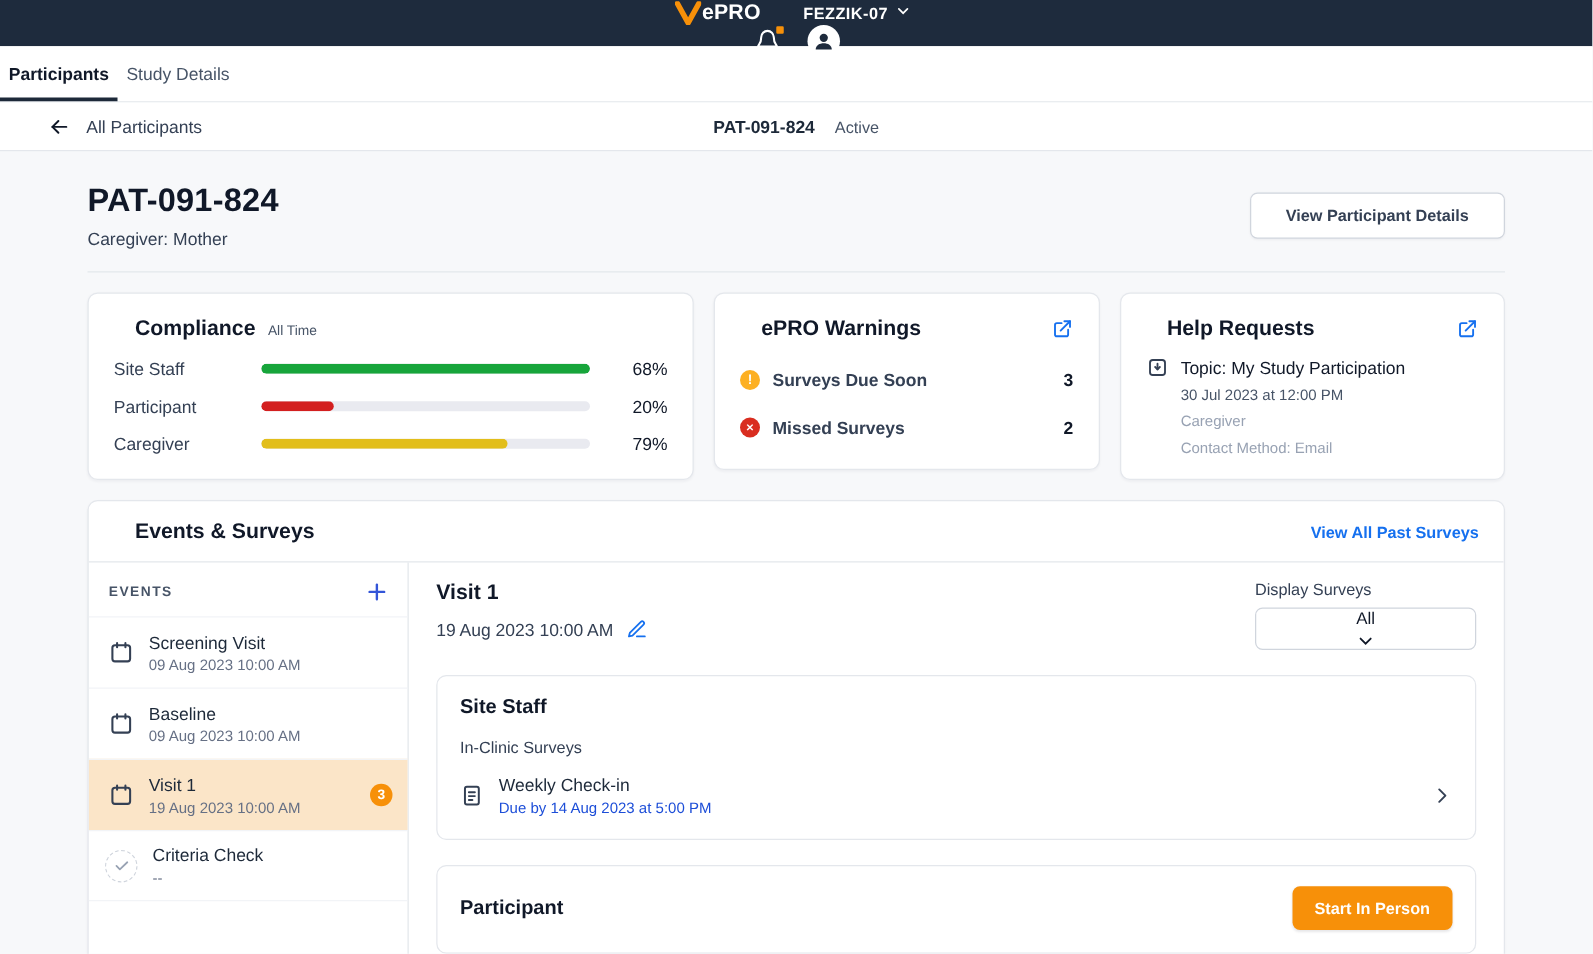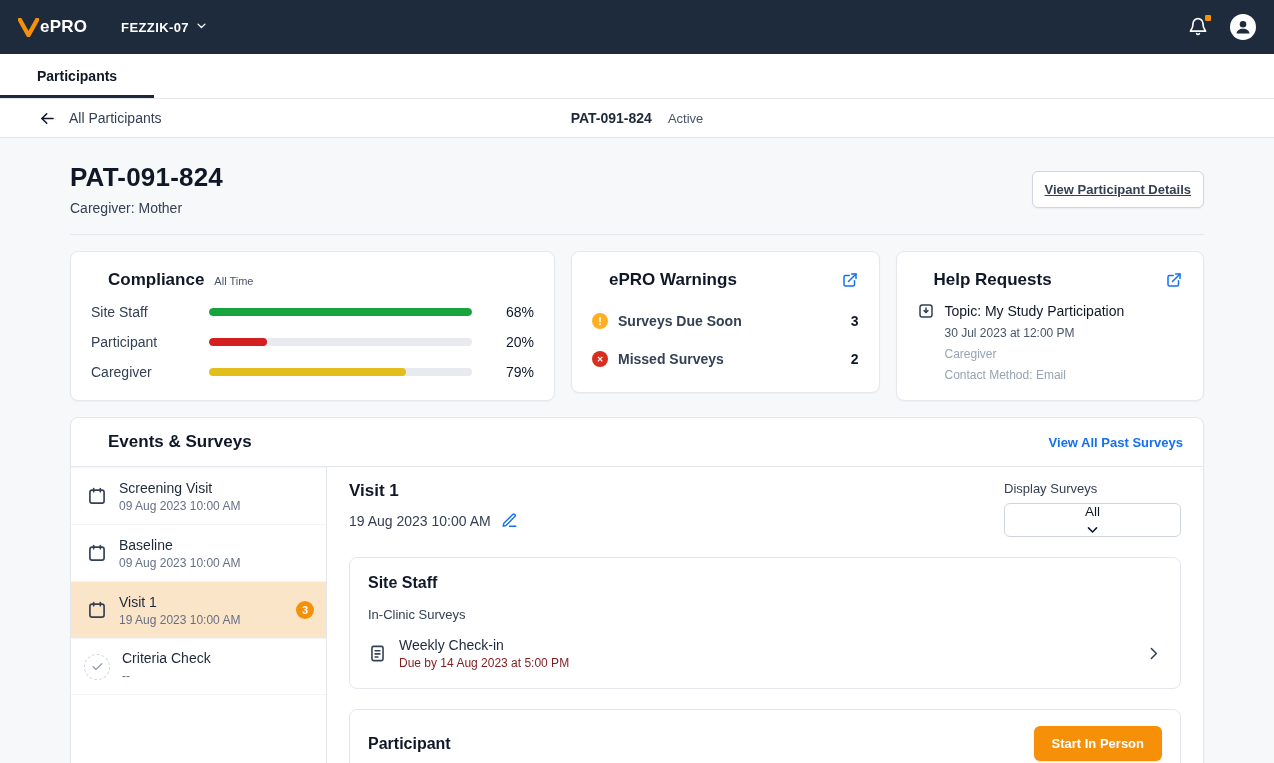--- a/index.html
+++ b/index.html
@@ -8,23 +8,24 @@
     width: 1274px; height: 763px; overflow: hidden;
     background: #f7f8fa;
     font-family: "Liberation Sans", sans-serif;
     color: #1d2939;
     -webkit-font-smoothing: antialiased;
   }
   button { font-family: inherit; cursor: pointer; }
 
   
   .topbar {
-    height: 54px; background: #1e2b3d; color: #fff;
+    height: 37px; background: #1e2b3d; color: #fff;
     display: flex; align-items: center; justify-content: space-between;
     padding: 0 18px;
+    flex-direction: column;
   }
   .topbar-left { display: flex; align-items: center; }
   .logo { display: flex; align-items: center; gap: 1px; cursor: pointer; }
   .logo-text { font-size: 17px; font-weight: 700; color: #fff; letter-spacing: .2px; }
   .study-selector {
     margin-left: 28px; background: none; border: none; color: #fff;
     font-size: 13px; font-weight: 700; letter-spacing: .4px;
     display: flex; align-items: flex-start; gap: 7px;
   }
   .topbar-right { display: flex; align-items: center; gap: 20px; }
@@ -37,21 +38,21 @@
     width: 26px; height: 26px; border-radius: 50%; background: #fff; border: none;
     display: flex; align-items: center; justify-content: center; padding: 0;
   }
 
   
   .tabbar {
     background: #fff; height: 45px; display: flex; align-items: stretch;
     border-bottom: 1px solid #e4e7ec; padding-left: 0;
   }
   .tab {
-    padding: 0 37px; display: flex; align-items: center; font-size: 14px;
+    padding: 0 7px; display: flex; align-items: center; font-size: 14px;
     color: #475467; position: relative; cursor: pointer;
   }
   .tab.active { color: #101828; font-weight: 700; }
   .tab.active::after {
     content: ""; position: absolute; left: 0; right: 0; bottom: 0; height: 3px;
     background: #1d2939;
   }
 
   
   .subheader {
@@ -69,23 +70,22 @@
   .participant-id { font-size: 14px; font-weight: 600; color: #1d2939; }
   .participant-status { font-size: 13px; color: #475467; }
 
   
   .page { padding: 24px 70px 0; }
   .page-head { display: flex; align-items: center; justify-content: space-between; }
   .page-title { margin: 0; font-size: 26px; font-weight: 700; color: #101828; letter-spacing: .2px; }
   .page-subtitle { margin-top: 7px; font-size: 14px; color: #344054; }
   .details-btn {
     background: #fff; border: 1px solid #d0d5dd; border-radius: 6px;
-    padding: 10px 12px; font-size: 13px; font-weight: 700; color: #344054;
+    padding: 10px 28px; font-size: 13px; font-weight: 700; color: #344054;
     box-shadow: 0 1px 2px rgba(16,24,40,.05);
-    text-decoration: underline;
   }
   .section-divider { border: none; border-top: 1px solid #e4e7ec; margin: 18px 0 16px; }
 
   
   .cards-row { display: flex; gap: 16px; align-items: flex-start; }
   .card {
     background: #fff; border: 1px solid #e4e7ec; border-radius: 8px;
     box-shadow: 0 1px 2px rgba(16,24,40,.04);
   }
   .card-title { font-size: 17px; font-weight: 600; color: #101828; margin-left: 17px; }
@@ -166,21 +166,21 @@
     display: flex; align-items: center; justify-content: space-between;
     padding: 0 12px; font-size: 13.5px; color: #101828; cursor: pointer; flex-direction: column;
   }
 
   .inner-card { border: 1px solid #e4e7ec; border-radius: 8px; padding: 16px 18px 18px; margin-top: 20px; }
   .inner-card-head { display: flex; align-items: center; justify-content: space-between; }
   .inner-title { font-size: 16px; font-weight: 600; color: #101828; }
   .group-label { font-size: 13px; color: #344054; margin-top: 15px; }
   .survey-row { display: flex; align-items: center; gap: 12px; margin-top: 15px; cursor: pointer; }
   .survey-name { font-size: 14px; font-weight: 500; color: #1d2939; }
-  .survey-due { font-size: 12px; color: #7f1d1d; margin-top: 3px; }
+  .survey-due { font-size: 12px; color: #1d4ed8; margin-top: 3px; }
   .survey-chevron { margin-left: auto; display: flex; }
   .start-btn {
     background: #f79009; border: none; border-radius: 6px; color: #fff;
     font-size: 13px; font-weight: 700; padding: 10px 18px;
     box-shadow: 0 1px 2px rgba(16,24,40,.1);
   }
 </style>
 </head>
 <body>
 
@@ -219,20 +219,21 @@
             <circle cx="12" cy="9" r="3.6"></circle>
             <path d="M5 19.2c0-3.6 3.4-5.4 7-5.4s7 1.8 7 5.4z"></path>
           </svg>
       </span>
     </button>
   </div>
 </header>
 
 <nav class="tabbar">
   <div class="tab active">Participants</div>
+  <div class="tab">Study Details</div>
 </nav>
 
 <div class="subheader">
   <button class="back-btn">
     <span style="display:flex;">
       <svg width="19" height="19" viewBox="0 0 24 24" fill="none" stroke="#101828" stroke-width="2" stroke-linecap="round" stroke-linejoin="round">
           <path d="M19 12H5"></path>
           <path d="M11 18l-6-6 6-6"></path>
         </svg>
     </span>
@@ -343,20 +344,30 @@
   </div>
 
   <section class="card events-card">
     <div class="events-head">
       <span class="card-title">Events &amp; Surveys</span>
       <button class="view-all-link">View All Past Surveys</button>
     </div>
     <div class="events-body">
 
       <aside class="events-panel">
+        <div class="events-panel-head">
+          <span class="events-label">EVENTS</span>
+          <button class="add-event-btn">
+            <span style="display:flex;">
+              <svg width="17" height="17" viewBox="0 0 16 16" fill="none" stroke="#3355d8" stroke-width="1.8" stroke-linecap="round">
+                  <path d="M8 2.5v11M2.5 8h11"></path>
+                </svg>
+            </span>
+          </button>
+        </div>
 
         <div class="event-item">
           <span class="event-icon-wrap">
             <svg width="20" height="20" viewBox="0 0 24 24" fill="none" stroke="#344054" stroke-width="2" stroke-linecap="round">
                 <rect x="3.5" y="5" width="17" height="15.5" rx="2.5"></rect>
                 <path d="M8 3v4M16 3v4"></path>
               </svg>
           </span>
           <div>
             <div class="event-name">Screening Visit</div>

